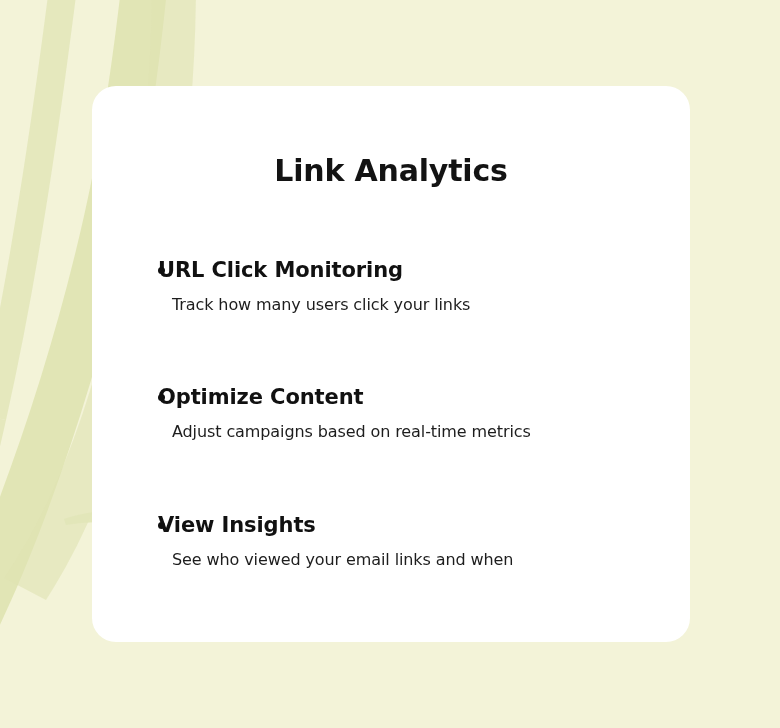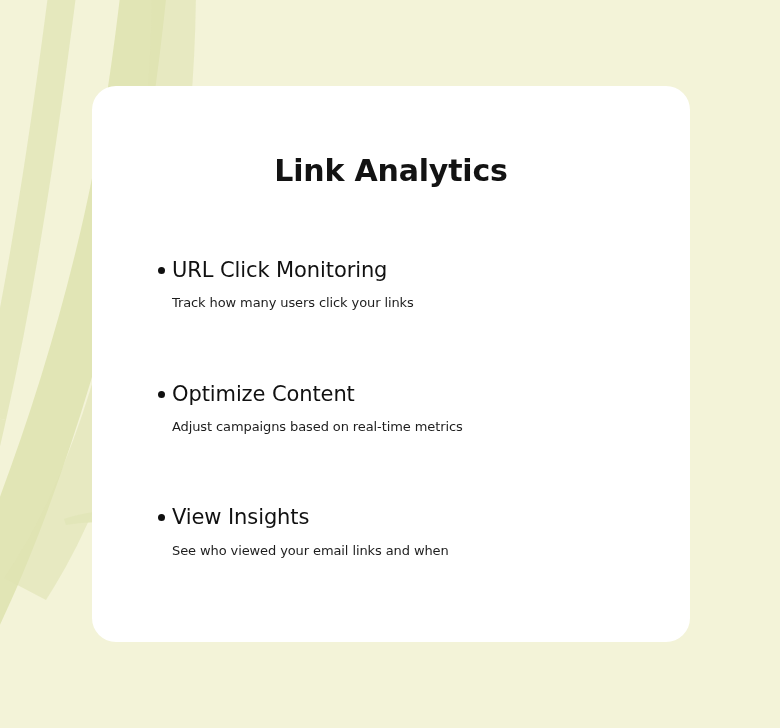--- a/index.html
+++ b/index.html
@@ -73,31 +73,31 @@
     position: absolute;
     left: 0;
     top: 9px;
     width: 7px;
     height: 7px;
     border-radius: 50%;
     background: #101010;
   }
   .feature-heading {
     display: block;
-    margin: 0 0 0 14px;
+    margin: 0 0 0 0;
     font-size: 21px;
-    font-weight: 400;
+    font-weight: 700;
     color: #111111;
     line-height: 1.15;
     letter-spacing: -0.1px;
   }
   .feature-sub {
     display: block;
     margin: 13px 0 0 14px;
-    font-size: 13px;
+    font-size: 16px;
     font-weight: 400;
     color: #1d1d1d;
     line-height: 1.2;
     letter-spacing: -0.1px;
   }
 </style>
 </head>
 <body>
 
 <div id="stage">

